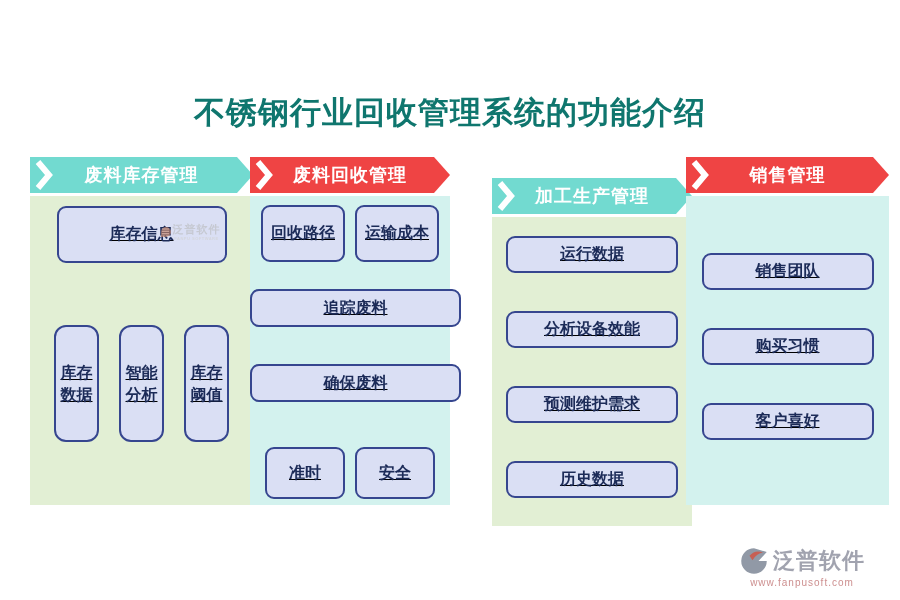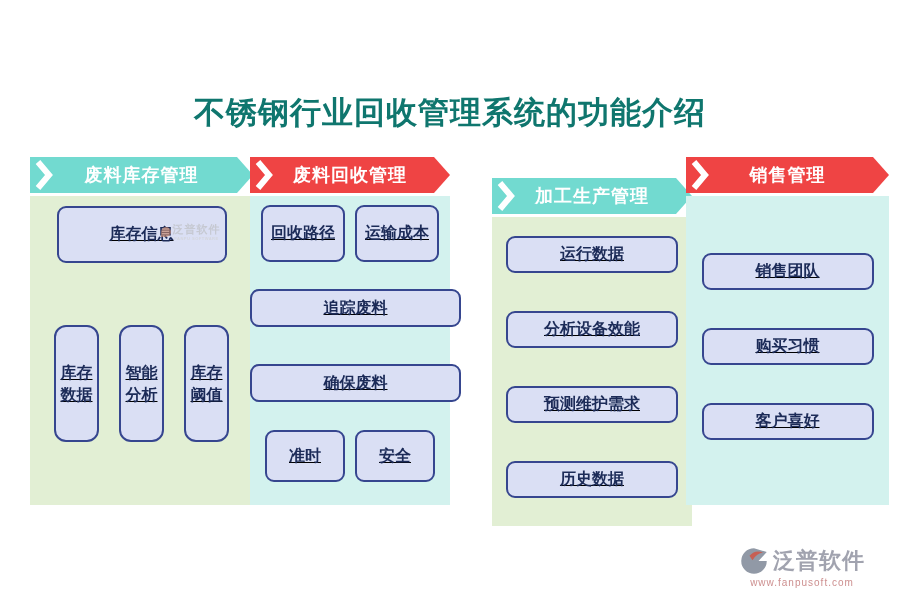--- a/index.html
+++ b/index.html
@@ -38,21 +38,21 @@
   .pillars{margin-top:62px;display:flex;justify-content:center;gap:20px;}
   .pillar{width:45px;height:117px;border-radius:12px;line-height:1.35;padding:0 2px;}
   
   .p2{padding-top:9px;}
   .pair{display:flex;justify-content:center;gap:10px;}
   .pair .half-lg{width:84px;height:57px;}
   .pair .half-sm{width:80px;height:52px;}
   .row-wide{width:211px;height:38px;margin:9px auto;}
   .m27{margin-top:27px;}
   .m37{margin-top:37px;}
-  .m35{margin-top:28px;border-radius:24px;}
+  .m35{margin-top:45px;border-radius:24px;}
   
   .p34{padding-top:19px;}
   .row-std{width:172px;height:37px;margin:0 auto;}
   .m38{margin-top:38px;}
   
   .wm{position:absolute;right:4px;top:16px;display:flex;align-items:flex-start;gap:2px;pointer-events:none;}
   .wm-mark{width:10px;height:10px;border-radius:50% 50% 50% 0;background:#e2936b;opacity:.55;margin-top:3px;}
   .wm-text{display:flex;flex-direction:column;line-height:1;}
   .wm-brand{font-size:11px;color:#c6c9d2;font-weight:bold;letter-spacing:1px;}
   .wm-sub{font-size:4px;color:#d4d6dd;letter-spacing:.5px;margin-top:2px;}

